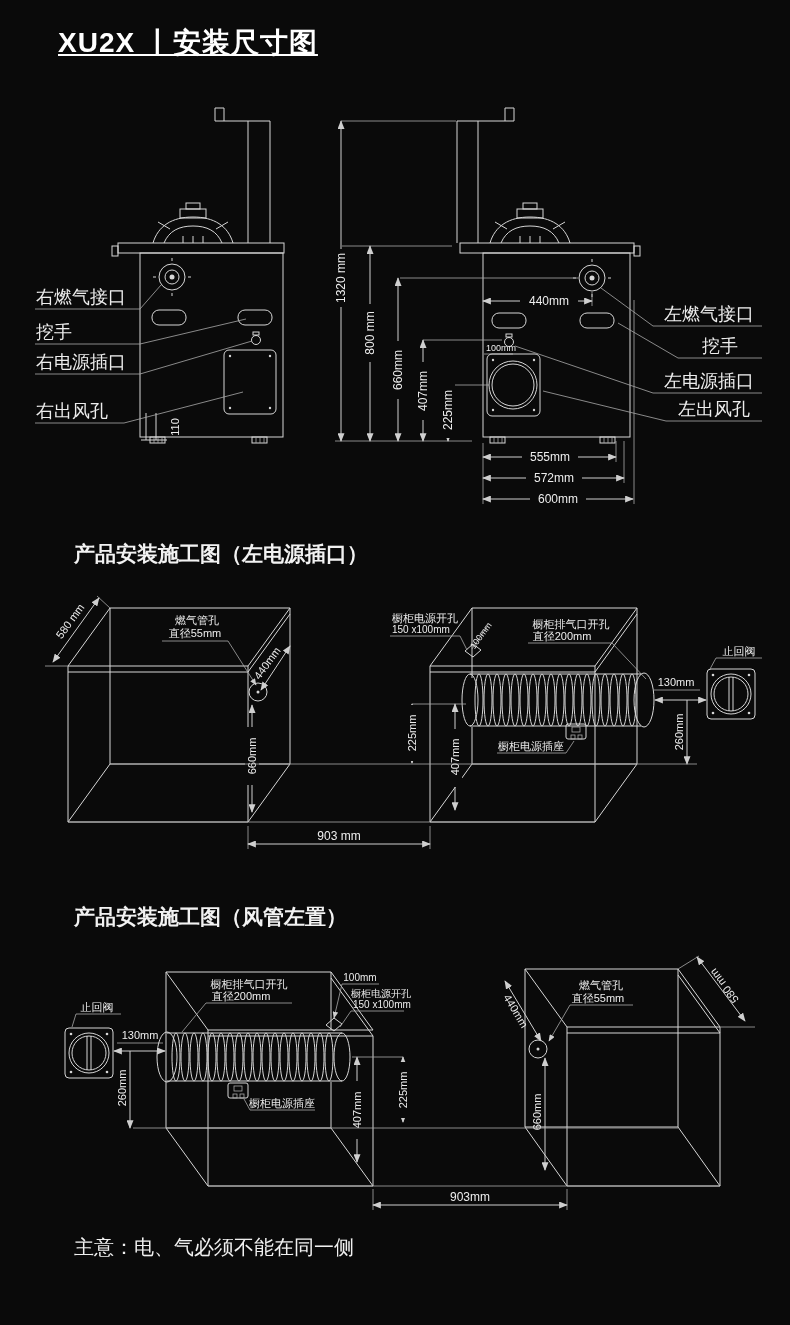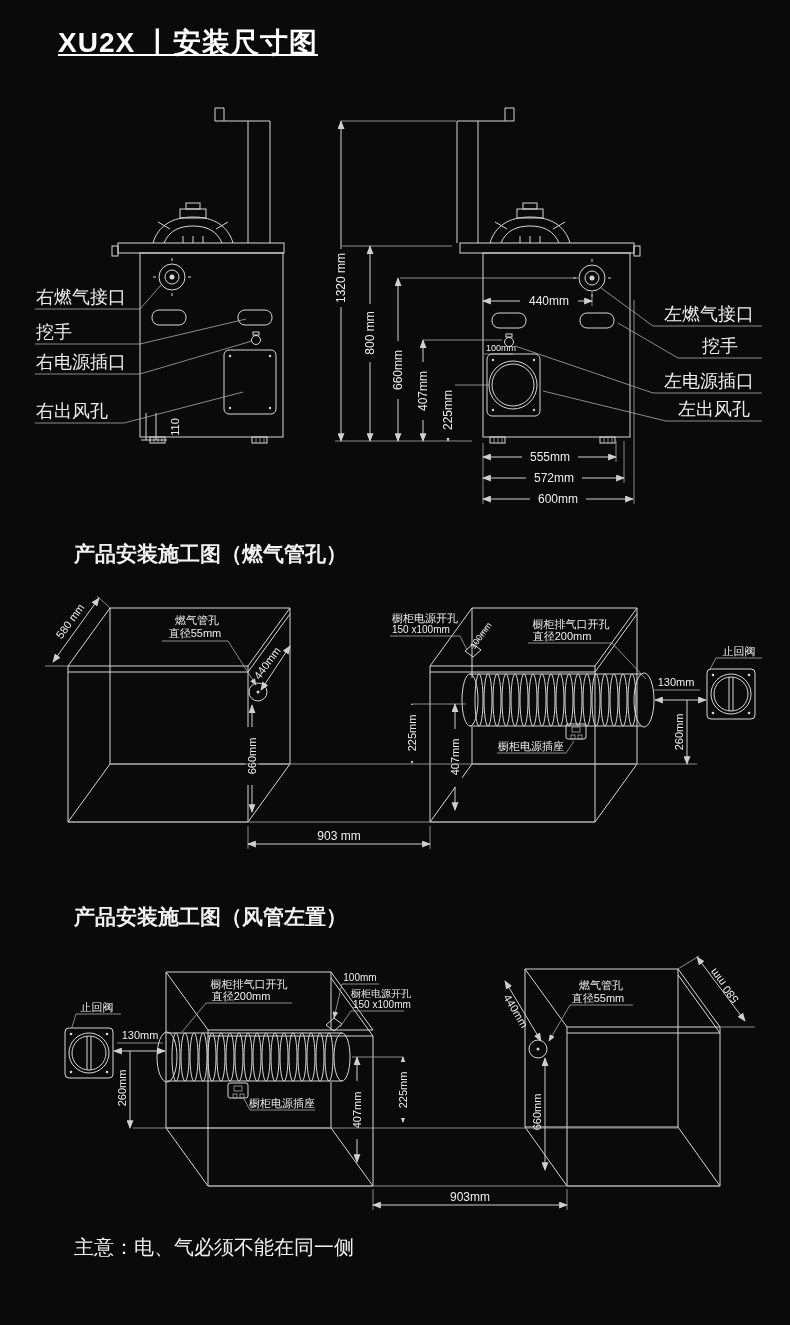--- a/index.html
+++ b/index.html
@@ -19,21 +19,21 @@
   .msk{fill:#0a0a0a;stroke:none;}
   .dot{fill:#d6d6d6;stroke:none;}
   .t18{font-size:18px;}.t12{font-size:12px;}.t11{font-size:11px;}.t10{font-size:10px;}.t9{font-size:9px;}
 </style>
 </head>
 <body>
 
 <div id="app">
 
   <div id="title" class="abs">XU2X 丨安装尺寸图</div>
-  <div id="sec2-title" class="abs sec-title">产品安装施工图（燃气管孔）</div>
+  <div id="sec2-title" class="abs sec-title">产品安装施工图（左电源插口）</div>
   <div id="sec3-title" class="abs sec-title">产品安装施工图（风管左置）</div>
   <div id="note" class="abs">主意：电、气必须不能在同一侧</div>
 
   <svg width="790" height="1325" viewBox="0 0 790 1325">
     <defs>
       <marker id="ar" viewBox="0 0 10 8" refX="9" refY="4" markerWidth="9" markerHeight="7" orient="auto-start-reverse">
         <path d="M0,0 L10,4 L0,8 Z" fill="#cfcfcf"></path>
       </marker>
     </defs>
 

